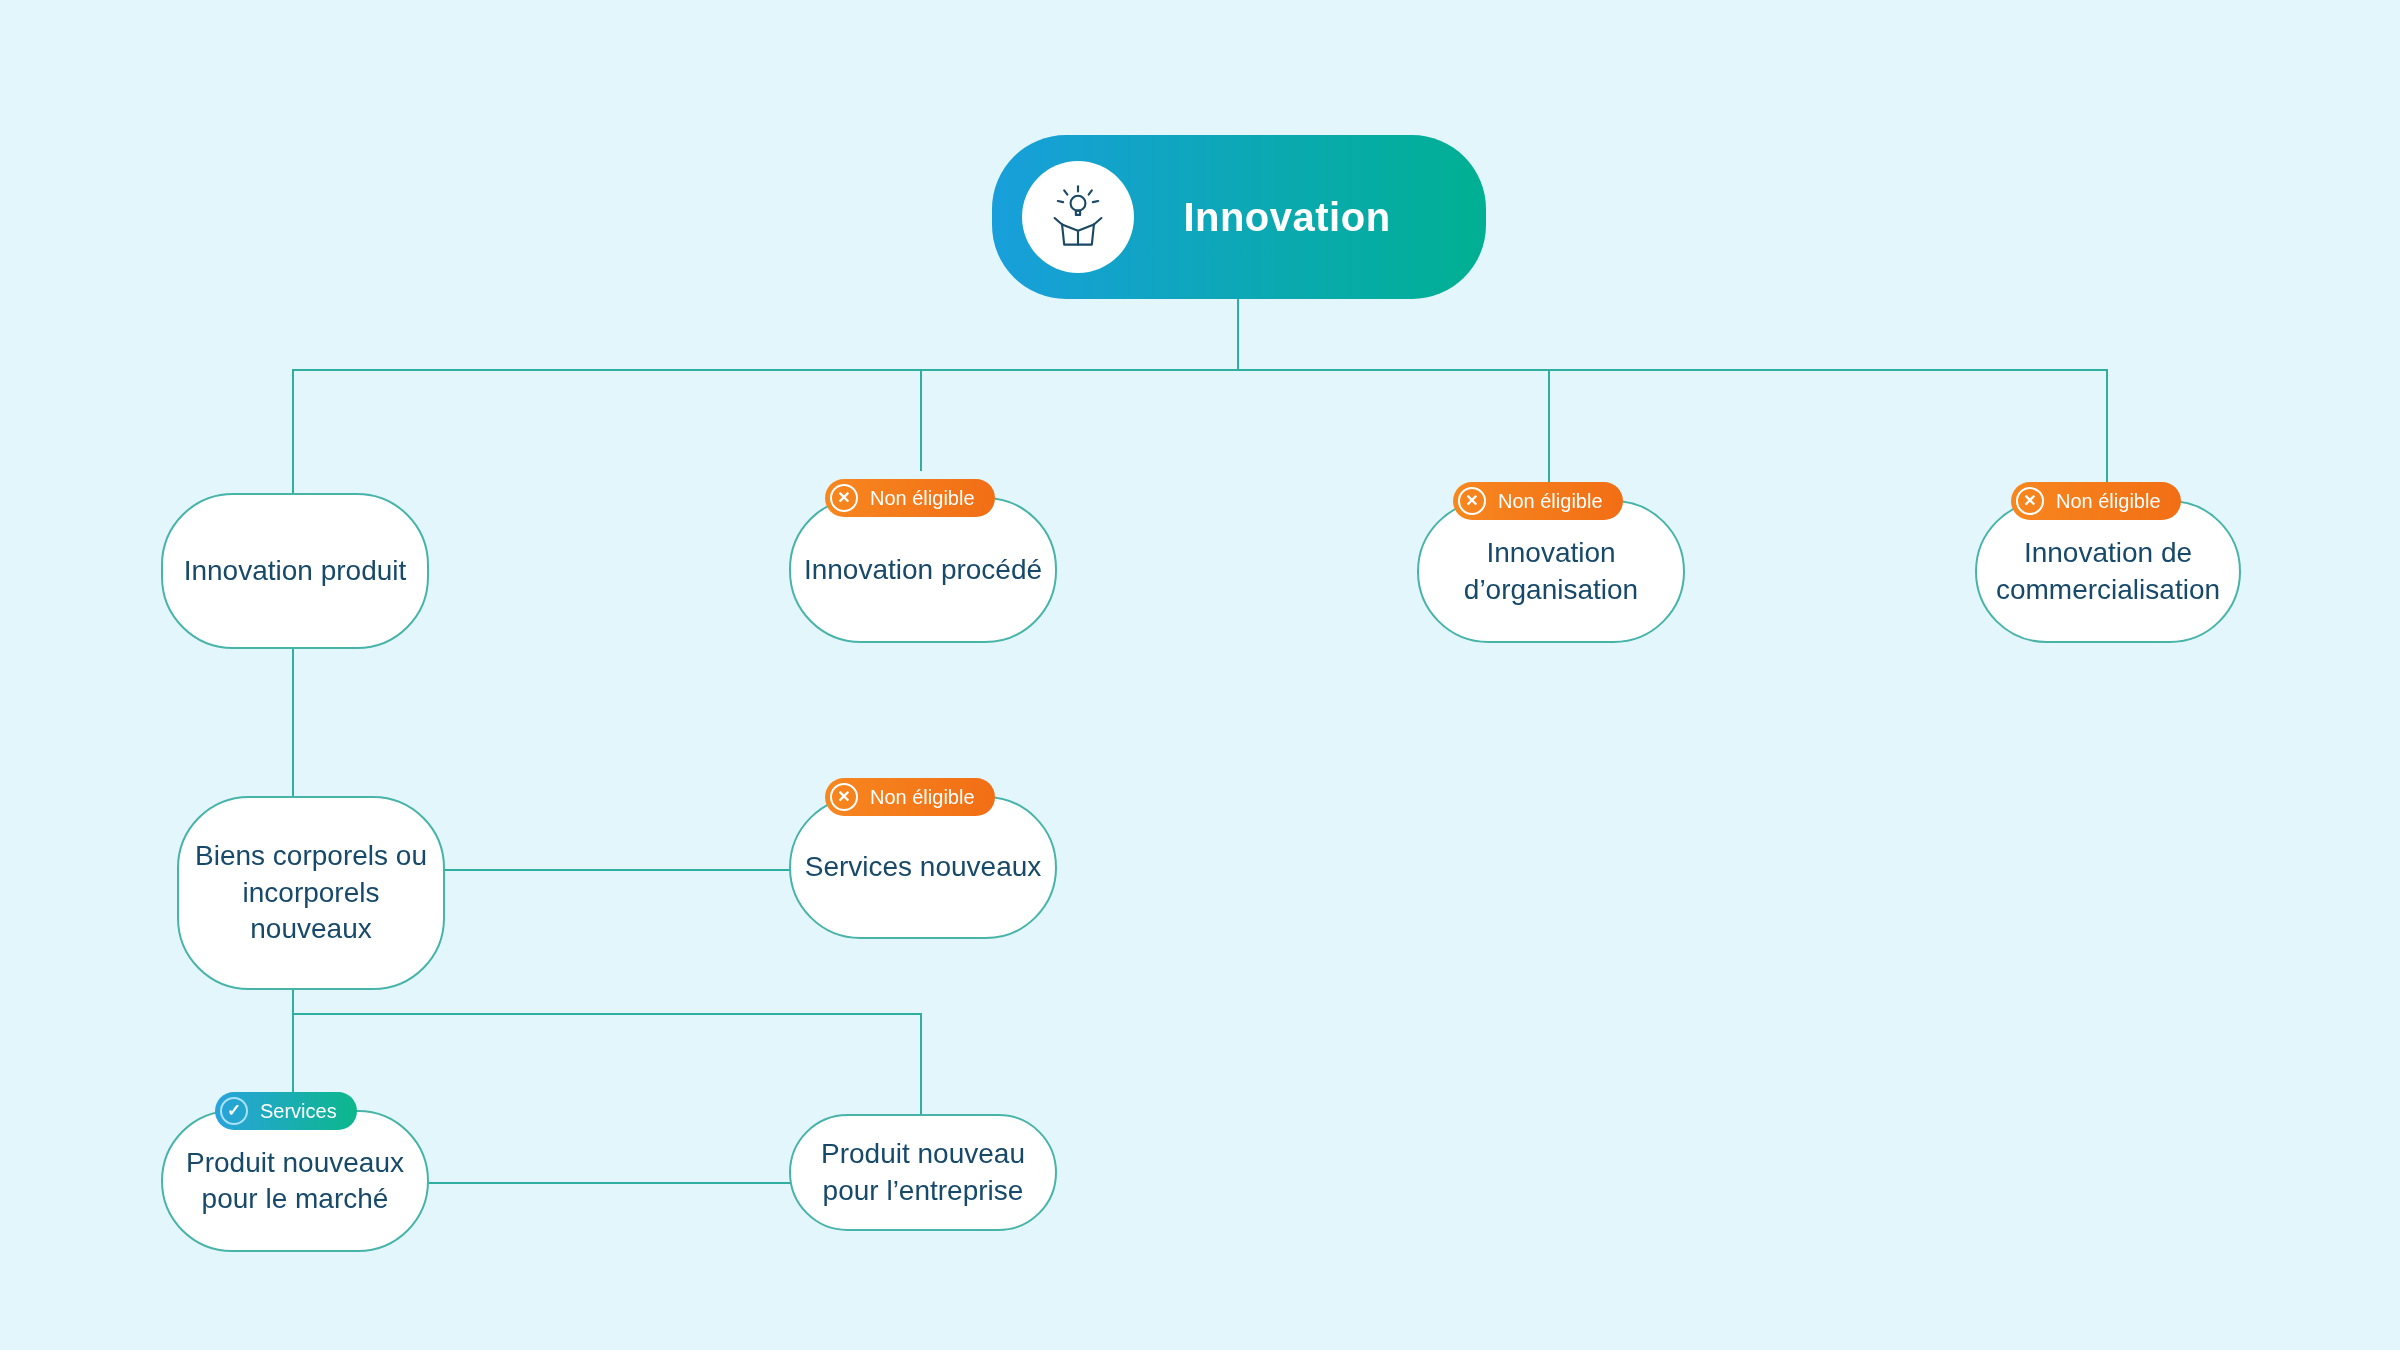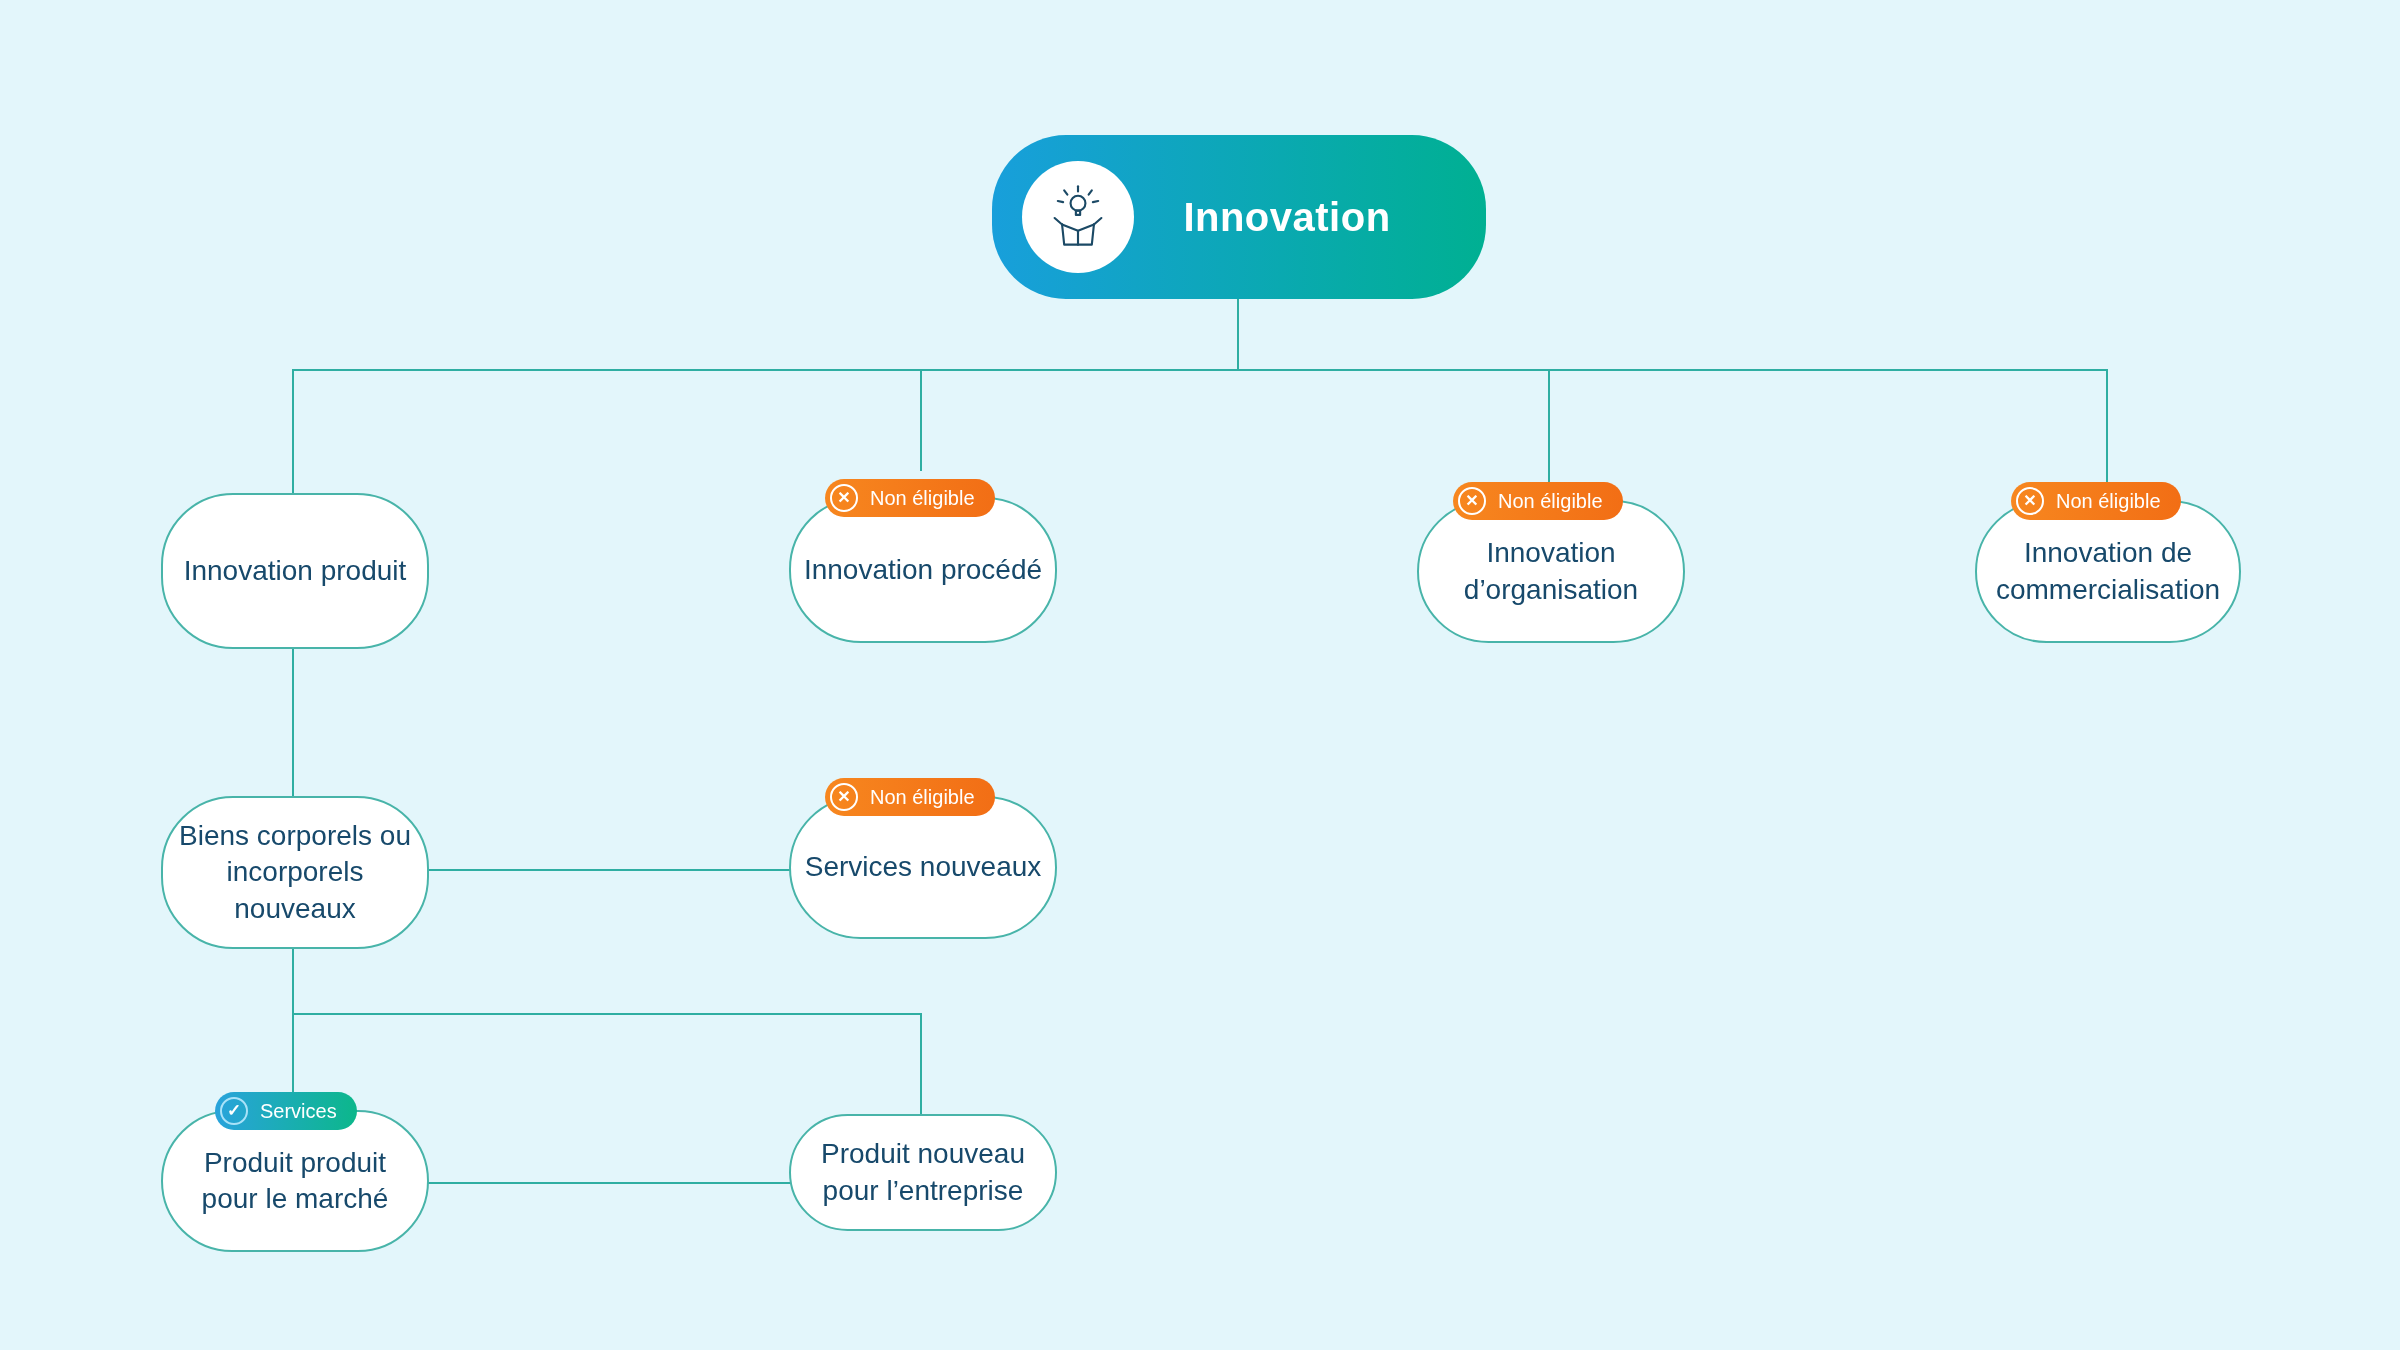--- a/index.html
+++ b/index.html
@@ -133,37 +133,37 @@
   </div>
 
   <div class="node" style="left:1975px; top:500px; width:266px; height:143px;">
     <div class="badge badge-non">
       <span class="badge-icon">✕</span>
       <span>Non éligible</span>
     </div>
     <span>Innovation de commercialisation</span>
   </div>
 
-  <div class="node" style="left:161px; top:796px; width:268px; height:153px;">
+  <div class="node" style="left:177px; top:796px; width:268px; height:194px;">
     <span>Biens corporels ou incorporels nouveaux</span>
   </div>
 
   <div class="node" style="left:789px; top:796px; width:268px; height:143px;">
     <div class="badge badge-non">
       <span class="badge-icon">✕</span>
       <span>Non éligible</span>
     </div>
     <span>Services nouveaux</span>
   </div>
 
   <div class="node" style="left:161px; top:1110px; width:268px; height:142px;">
     <div class="badge badge-eligible" style="left:52px;">
       <span class="badge-icon">✓</span>
       <span>Services</span>
     </div>
-    <span>Produit produit pour le marché</span>
+    <span>Produit nouveaux pour le marché</span>
   </div>
 
   <div class="node" style="left:789px; top:1114px; width:268px; height:117px;">
     <span>Produit nouveau pour l’entreprise</span>
   </div>
 
 </div>
 
 </body></html>

